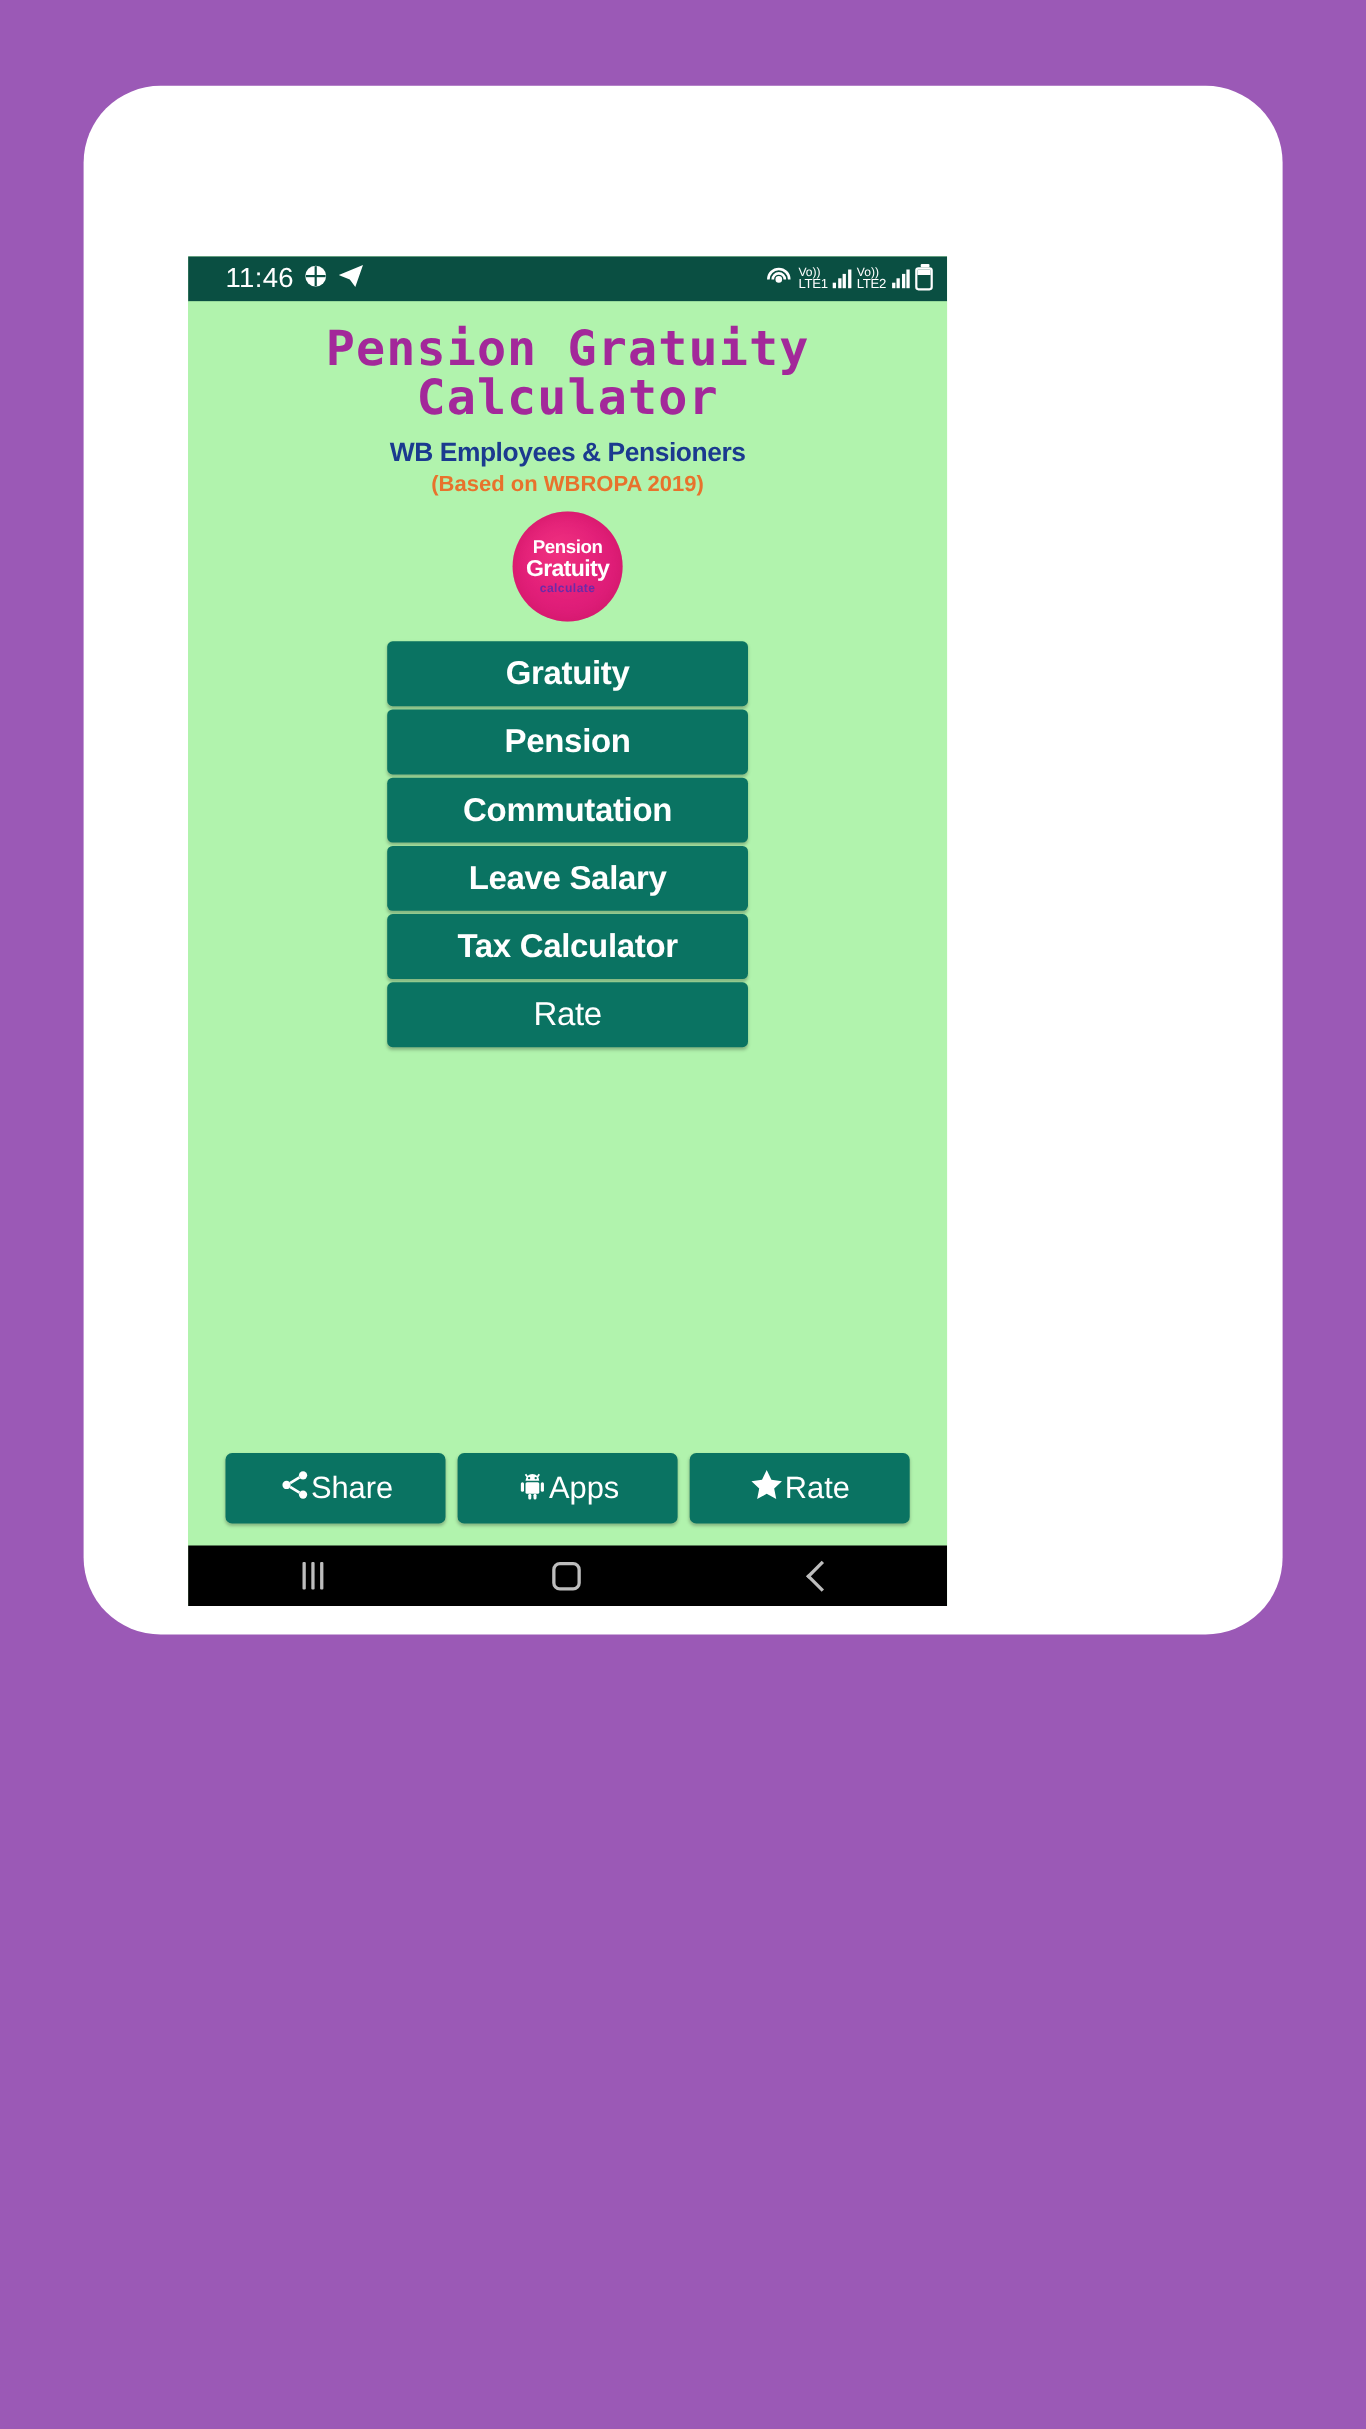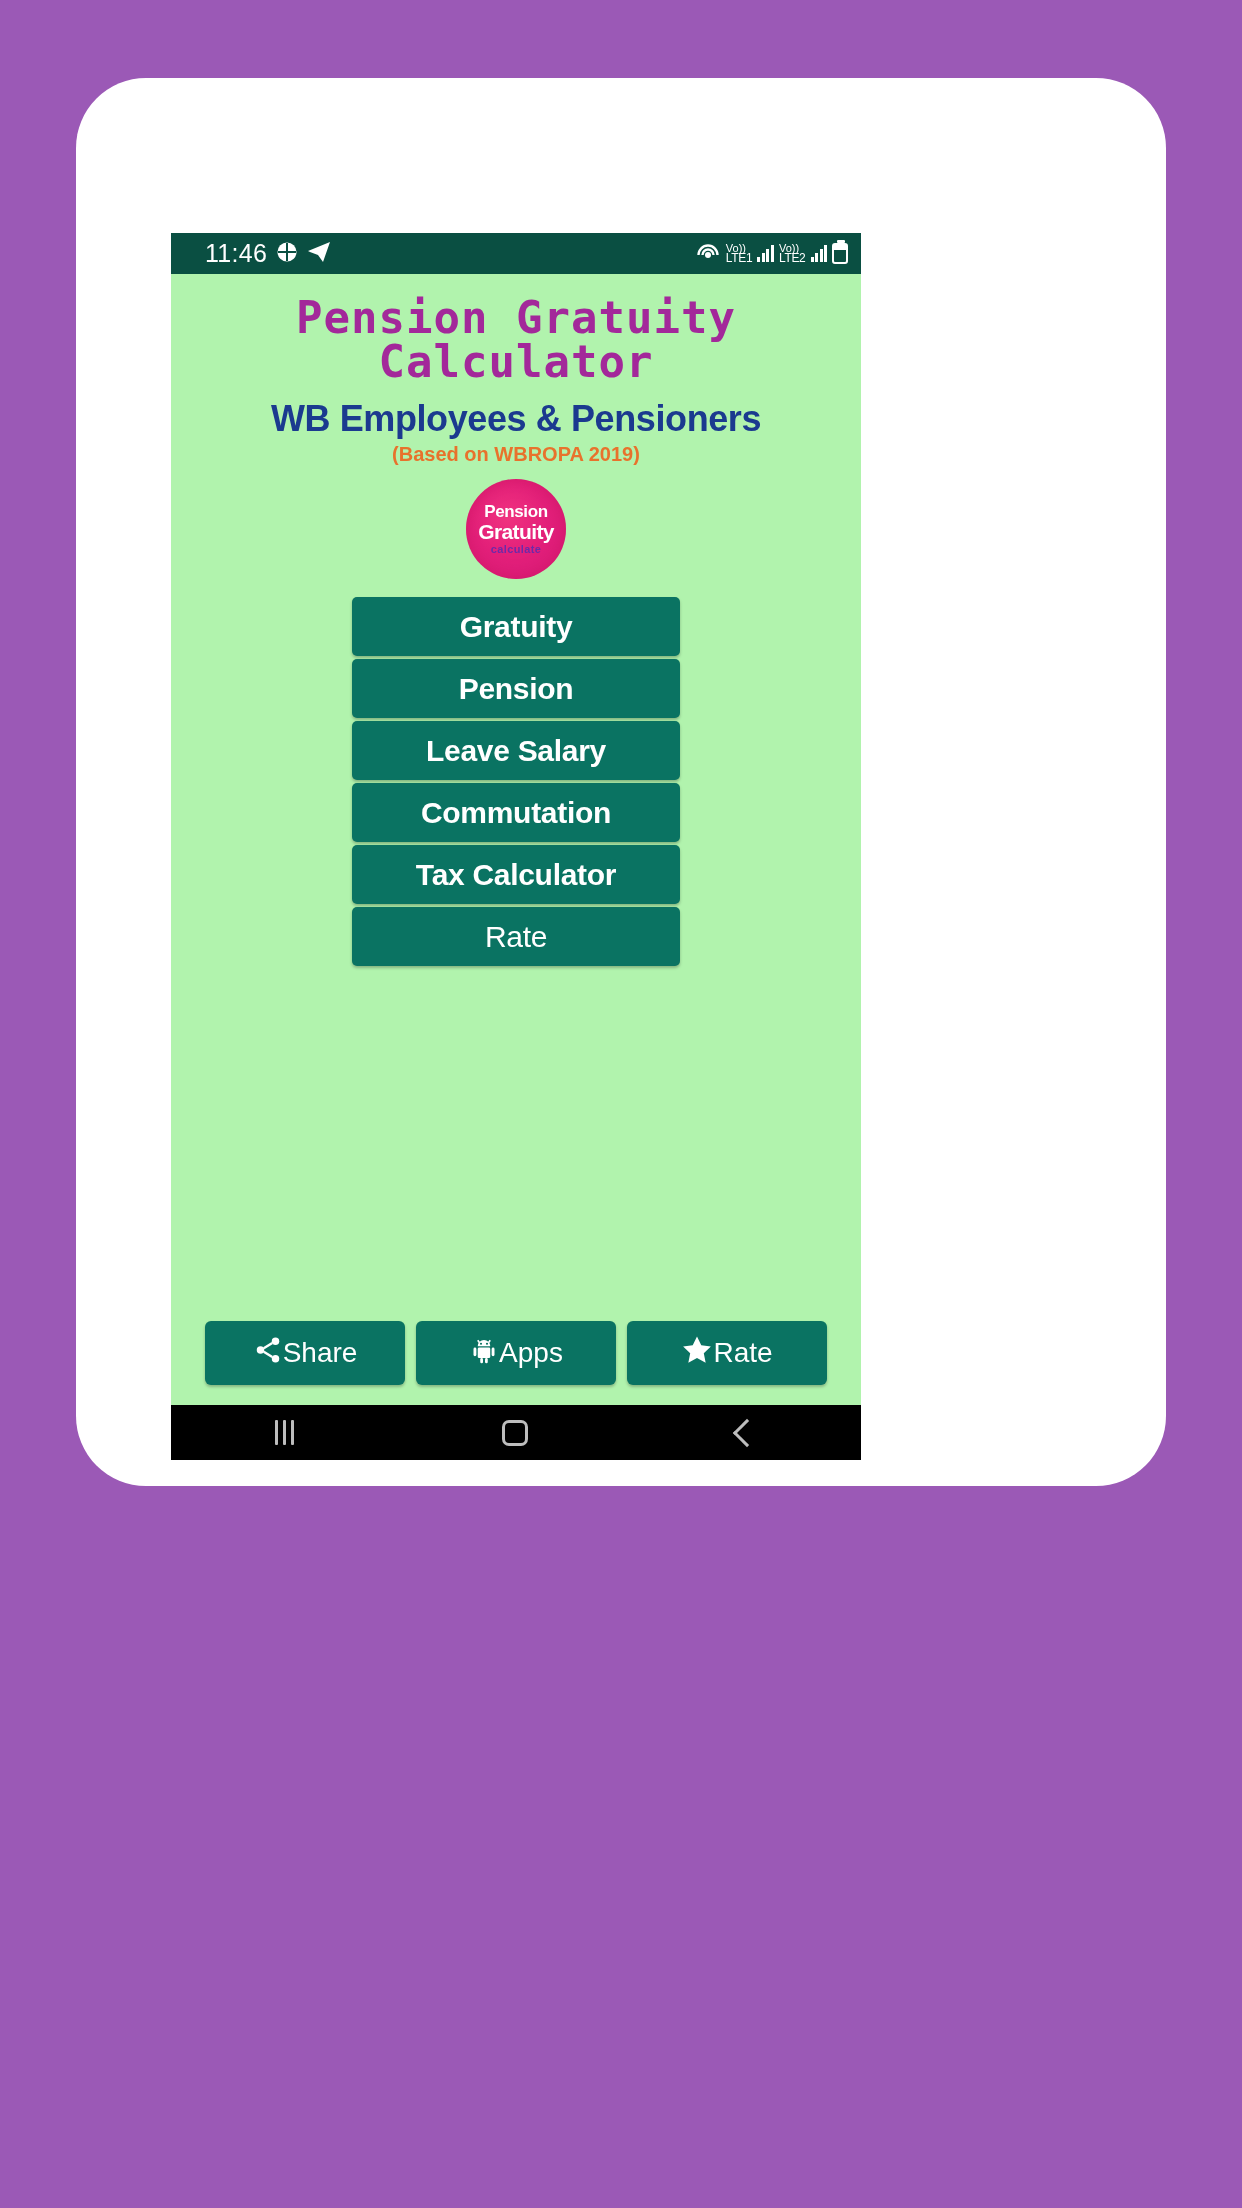--- a/index.html
+++ b/index.html
@@ -125,21 +125,21 @@
     font-size: 44px;
     line-height: 1.0;
     letter-spacing: 1px;
     padding: 0 30px;
   }
 
   #app-subtitle {
     margin: 14px 0 0 0;
     text-align: center;
     color: #1b3a8f;
-    font-size: 36px;
+    font-size: 24px;
     font-weight: bold;
     letter-spacing: -0.4px;
   }
 
   #app-basis {
     margin: 3px 0 0 0;
     text-align: center;
     color: #e8722c;
     font-size: 20px;
     font-weight: bold;
@@ -326,22 +326,22 @@
         <div id="app-logo">
           <span class="logo-l1">Pension</span>
           <span class="logo-l2">Gratuity</span>
           <span class="logo-l3">calculate</span>
         </div>
       </div>
 
       <div id="menu-list">
         <button class="menu-btn">Gratuity</button>
         <button class="menu-btn">Pension</button>
+        <button class="menu-btn">Commutation</button>
         <button class="menu-btn">Leave Salary</button>
-        <button class="menu-btn">Commutation</button>
         <button class="menu-btn">Tax Calculator</button>
         <button class="menu-btn plain">Rate</button>
       </div>
 
       <div id="action-bar">
 
         <button class="action-btn">
           <span>
             <svg width="30" height="30" viewBox="0 0 24 24">
               <circle cx="18" cy="5" r="3" fill="#ffffff"></circle>

